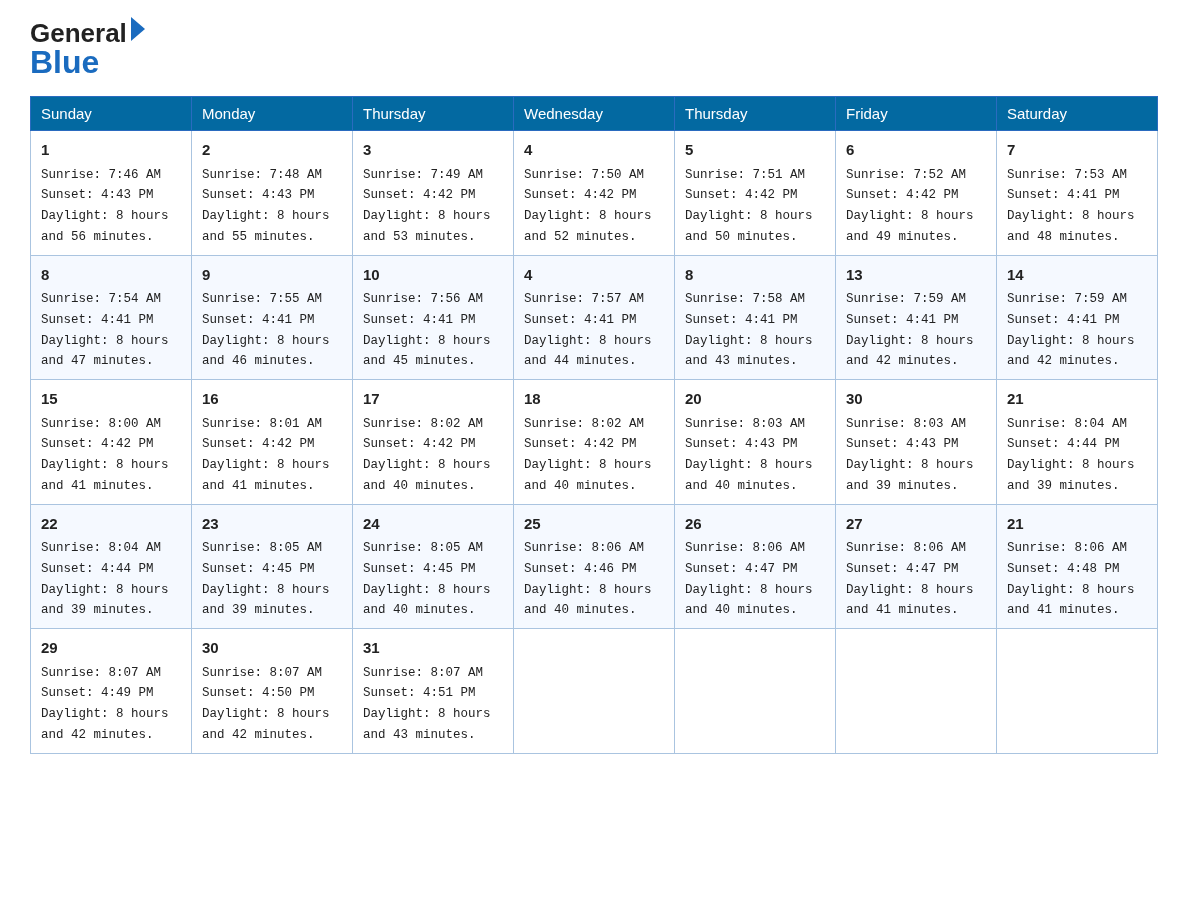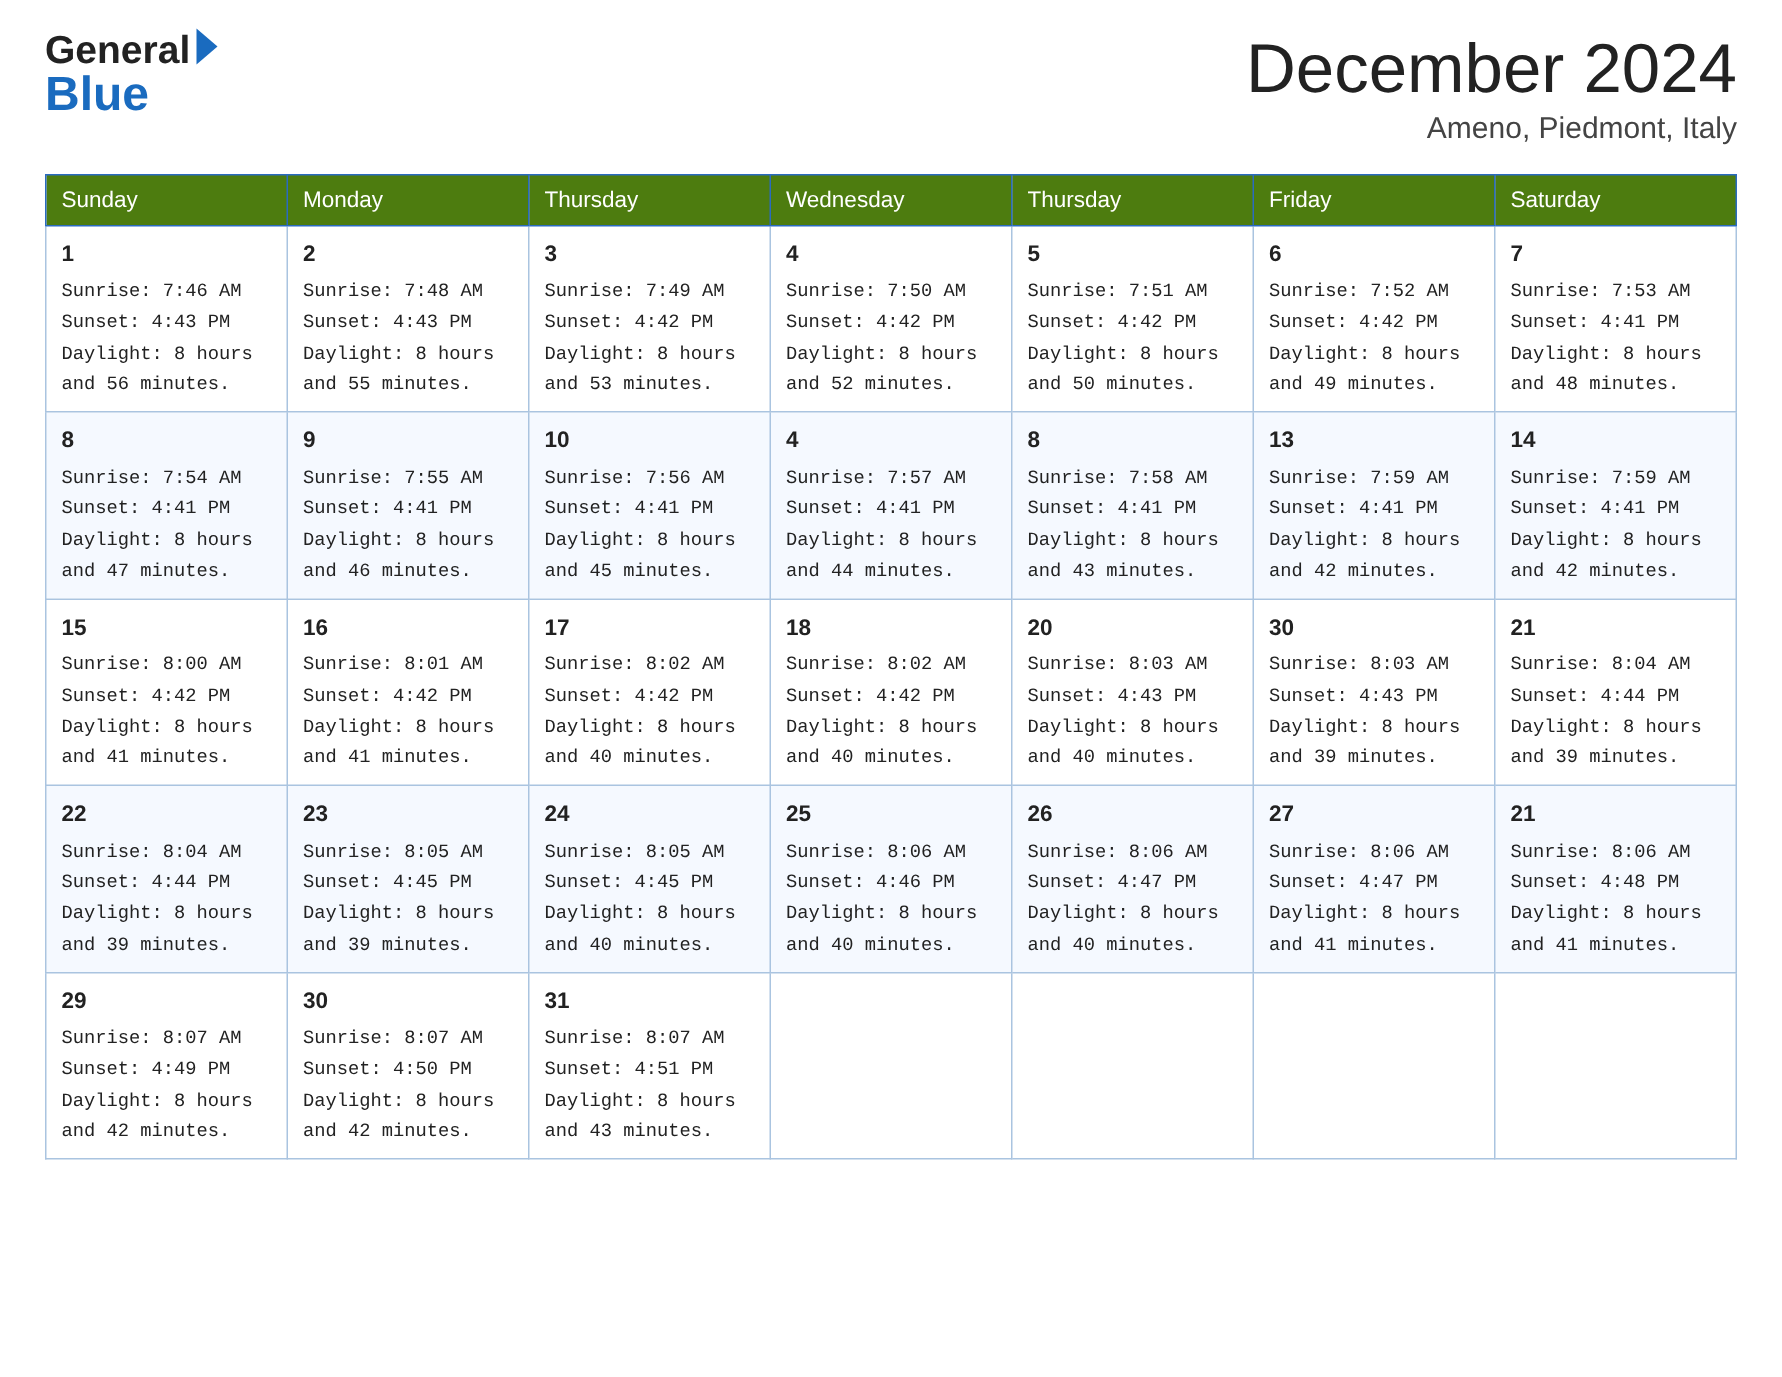--- a/index.html
+++ b/index.html
@@ -41,21 +41,21 @@
       border-top: 12px solid transparent;
       border-bottom: 12px solid transparent;
       border-left: 14px solid #1a6bbf;
       margin-left: 4px;
       vertical-align: middle;
       position: relative;
       top: -3px;
     }
     .logo-row {
       display: flex;
-      align-items: flex-end;
+      align-items: flex-start;
     }
     .title-section {
       text-align: right;
     }
     .month-year {
       font-size: 46px;
       font-weight: normal;
       color: #222;
       line-height: 1.1;
     }
@@ -63,21 +63,21 @@
       font-size: 20px;
       color: #444;
       margin-top: 4px;
     }
     table {
       width: 100%;
       border-collapse: collapse;
       table-layout: fixed;
     }
     thead tr th {
-      background-color: #4d7c0f;
+      background-color: #0369a1;
       color: #fff;
       font-size: 15px;
       font-weight: normal;
       padding: 8px 10px;
       text-align: left;
       border: 1px solid #2a6bbf;
     }
     tbody tr td {
       vertical-align: top;
       padding: 8px 10px;
@@ -108,24 +108,20 @@
 </head>
 <body>
 
 <div class="header">
   <div class="logo">
     <div class="logo-row">
       <span class="logo-general">General</span>
       <span class="logo-arrow"></span>
     </div>
     <span class="logo-blue">Blue</span>
-  </div>
-  <div class="title-section">
-    <div class="month-year">December 2024</div>
-    <div class="location">Ameno, Piedmont, Italy</div>
   </div>
 </div>
 
 <table>
   <thead>
     <tr>
       <th>Sunday</th>
       <th>Monday</th>
       <th>Thursday</th>
       <th>Wednesday</th>

